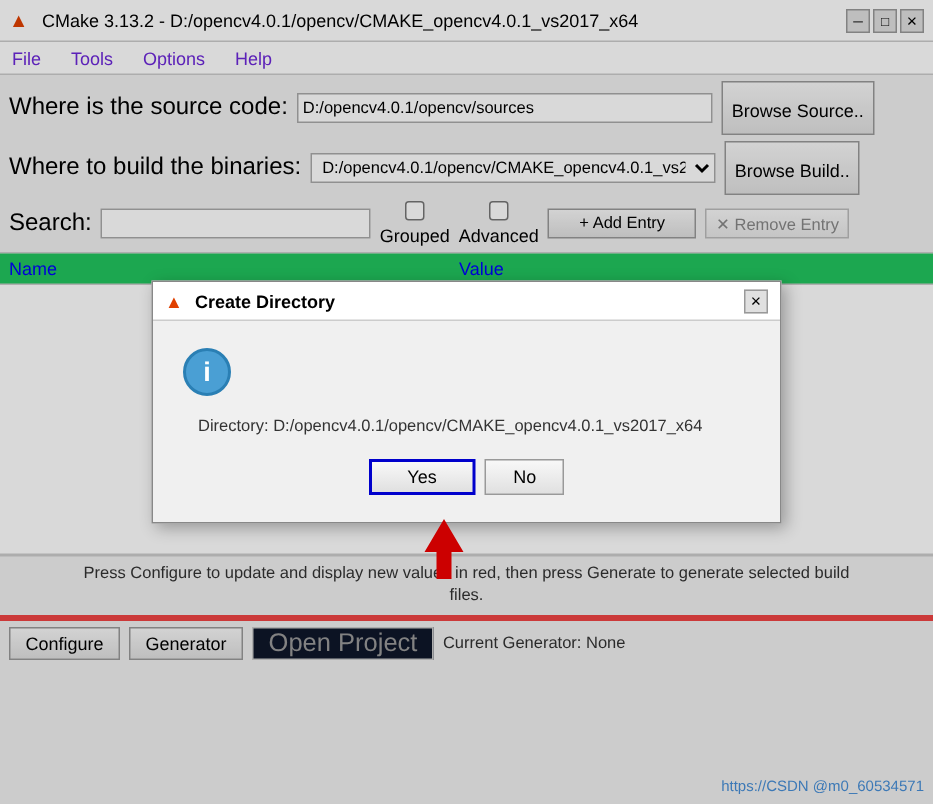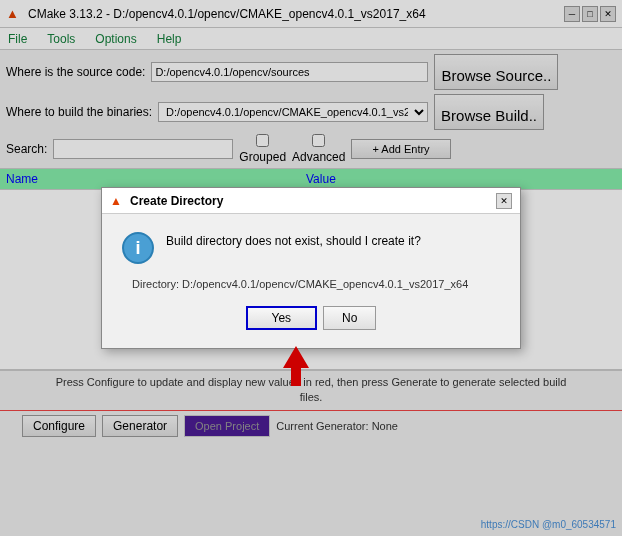--- a/index.html
+++ b/index.html
@@ -51,41 +51,41 @@
       background: #fff;
       border-bottom: 1px solid #ccc;
       display: flex;
       align-items: center;
       padding: 2px 4px;
       height: 22px;
       gap: 12px;
     }
     .menu-item {
       font-size: 12px;
-      color: #15803d;
+      color: #6d28d9;
       cursor: pointer;
       padding: 2px 4px;
     }
 
     
     .toolbar {
       background: #f0f0f0;
       border-bottom: 1px solid #ccc;
       padding: 4px 6px;
       display: flex;
       flex-direction: column;
       gap: 4px;
     }
     .toolbar-row {
       display: flex;
       align-items: center;
       gap: 6px;
     }
     .toolbar-label {
-      font-size: 12px;
+      font-size: 16px;
       white-space: nowrap;
       text-align: right;
     }
     .toolbar-input {
       border: 1px solid #aaa;
       background: #fff;
       height: 20px;
       font-size: 11px;
       padding: 1px 3px;
     }
@@ -98,21 +98,21 @@
       border: 1px solid #aaa;
       background: #fff;
       font-size: 11px;
       padding: 1px 3px;
     }
     .browse-btn {
       border: 1px solid #999;
       background: linear-gradient(#f8f8f8, #e0e0e0);
       height: 36px;
       padding: 12px 6px;
-      font-size: 15px;
+      font-size: 12px;
       cursor: pointer;
       white-space: nowrap;
     }
 
     
     .search-row {
       display: flex;
       align-items: center;
       gap: 6px;
     }
@@ -145,21 +145,21 @@
       font-size: 11px;
       cursor: pointer;
       color: #888;
       display: flex;
       align-items: center;
       gap: 3px;
     }
 
     
     .col-headers {
-      background: #86efac;
+      background: #22c55e;
       border-bottom: 1px solid #ccc;
       display: flex;
       padding: 3px 6px;
       gap: 0;
     }
     .col-name {
       color: #00f;
       font-size: 12px;
       width: 300px;
     }
@@ -183,40 +183,40 @@
       padding: 4px 8px;
       font-size: 11px;
       color: #333;
       text-align: center;
       line-height: 1.4;
     }
 
     
     .bottom-bar {
       background: #f0f0f0;
-      border-top: 1px solid #ef4444;
-      padding: 4px 22px;
+      border-top: 4px solid #ef4444;
+      padding: 4px 6px;
       display: flex;
       align-items: center;
       gap: 6px;
     }
     .bottom-btn {
       border: 1px solid #999;
       background: linear-gradient(#f8f8f8, #e0e0e0);
       height: 22px;
       padding: 0 10px;
       font-size: 12px;
       cursor: pointer;
     }
     .bottom-btn-disabled {
       border: 1px solid #ccc;
-      background: #4c1d95;
+      background: #0f172a;
       height: 22px;
       padding: 0 10px;
-      font-size: 11px;
+      font-size: 17px;
       color: #999;
       cursor: default;
     }
     .generator-label {
       font-size: 11px;
       color: #333;
     }
 
     
     .watermark {
@@ -371,20 +371,23 @@
       <input type="checkbox" style="">
       <span>Grouped</span>
     </label>
     <label class="checkbox-label">
       <input type="checkbox" style="">
       <span>Advanced</span>
     </label>
     <button class="add-entry-btn">
       <span>+ Add Entry</span>
     </button>
+    <button class="remove-entry-btn">
+      <span>✕ Remove Entry</span>
+    </button>
   </div>
 </div>
 
 <div class="col-headers">
   <span class="col-name">Name</span>
   <span class="col-value">Value</span>
 </div>
 
 <div class="main-content" style="height:175px;"></div>
 
@@ -407,23 +410,20 @@
 
       <div class="dialog-title-bar">
         <span class="dialog-title-icon" style="color:#e04000; font-size:12px; font-weight:bold;">▲</span>
         <span class="dialog-title-text">Create Directory</span>
         <div class="dialog-close-btn">✕</div>
       </div>
 
       <div class="dialog-body">
         <div class="dialog-info-row">
           <div class="info-icon">i</div>
-          <div>
-            <div class="dialog-message">Build directory does not exist, should I create it?</div>
-          </div>
         </div>
         <div class="dialog-dir-row">Directory: D:/opencv4.0.1/opencv/CMAKE_opencv4.0.1_vs2017_x64</div>
         <div class="dialog-buttons">
           <button class="dialog-yes-btn">Yes</button>
           <button class="dialog-no-btn">No</button>
         </div>
       </div>
     </div>
 
     <div style="position:absolute; bottom:-40px; left:50%; transform:translateX(-30px);">

